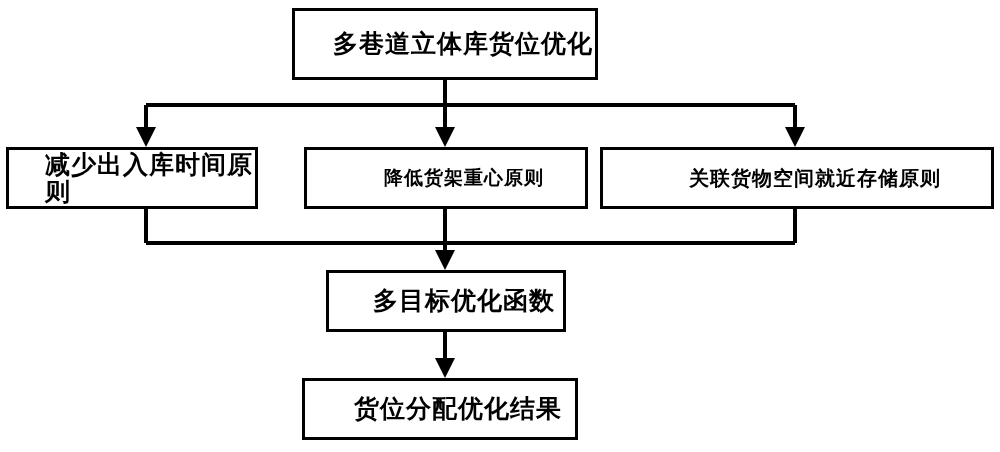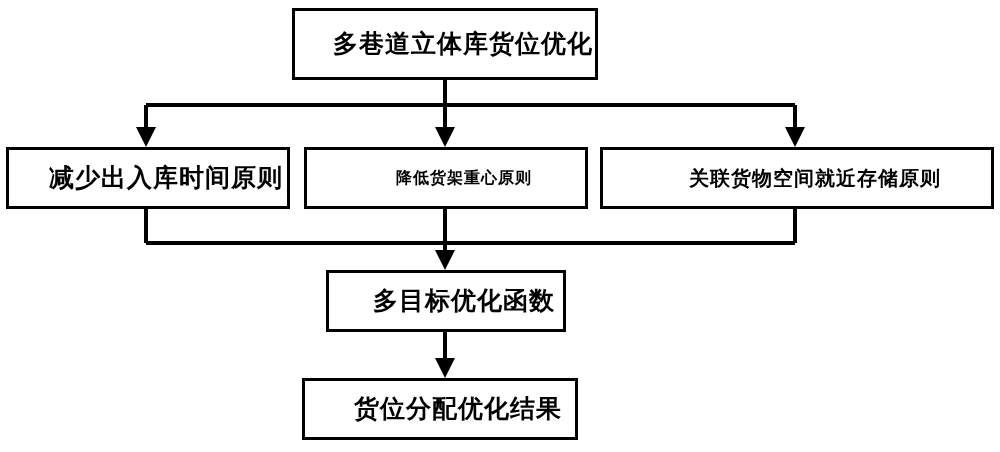--- a/index.html
+++ b/index.html
@@ -24,22 +24,22 @@
     align-items: center;
     justify-content: center;
     text-align: left;
     color: #000000;
     font-weight: 700;
     letter-spacing: 1px;
     line-height: 1.1;
     padding-left: 36px;
   }
   #node-root   { left: 292px; top: 8px;   width: 306px; height: 72px;  font-size: 25px; }
-  #node-p1     { left: 6px;   top: 147px; width: 284px; height: 62px;  font-size: 25px; }
-  #node-p2     { left: 304px; top: 147px; width: 284px; height: 62px;  font-size: 16px; }
+  #node-p1     { left: 6px;   top: 147px; width: 252px; height: 62px;  font-size: 25px; }
+  #node-p2     { left: 304px; top: 147px; width: 284px; height: 62px;  font-size: 19px; }
   #node-p3     { left: 600px; top: 147px; width: 394px; height: 62px;  font-size: 20px; }
   #node-fn     { left: 326px; top: 270px; width: 240px; height: 62px;  font-size: 25px; }
   #node-result { left: 302px; top: 378px; width: 276px; height: 62px;  font-size: 25px; }
 
   svg#edges {
     position: absolute;
     left: 0; top: 0;
     width: 1000px;
     height: 452px;
     pointer-events: none;

